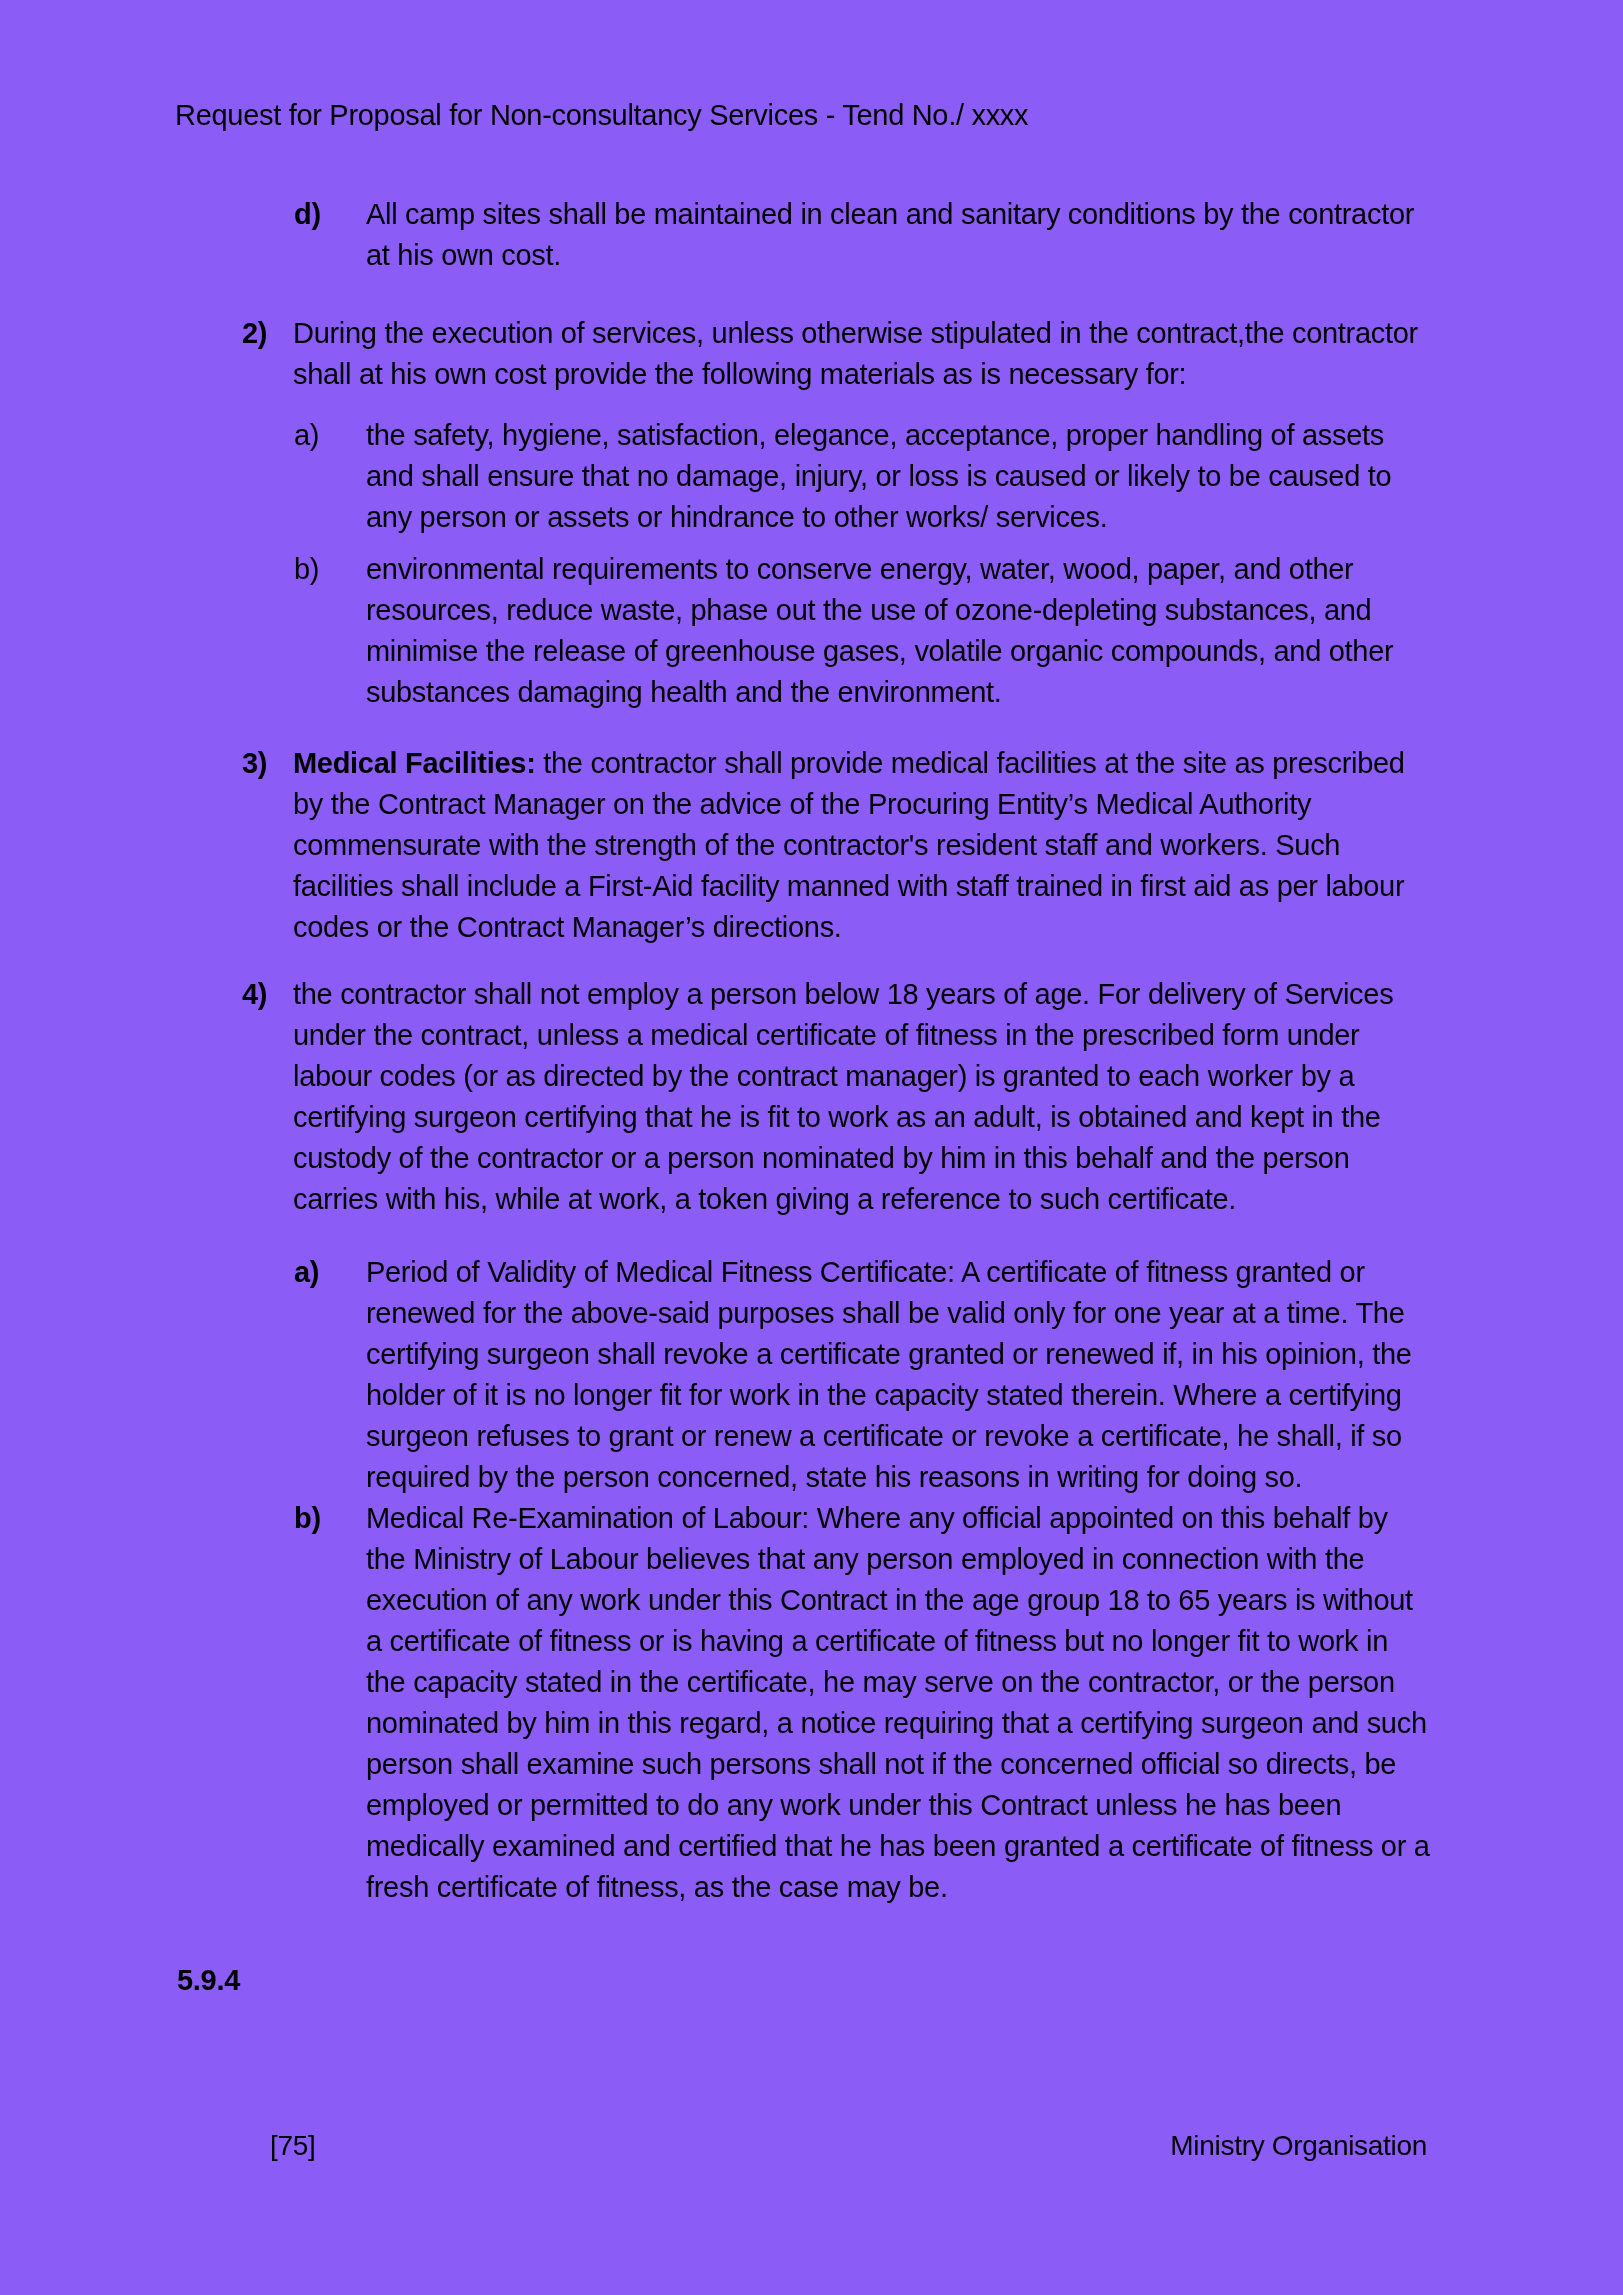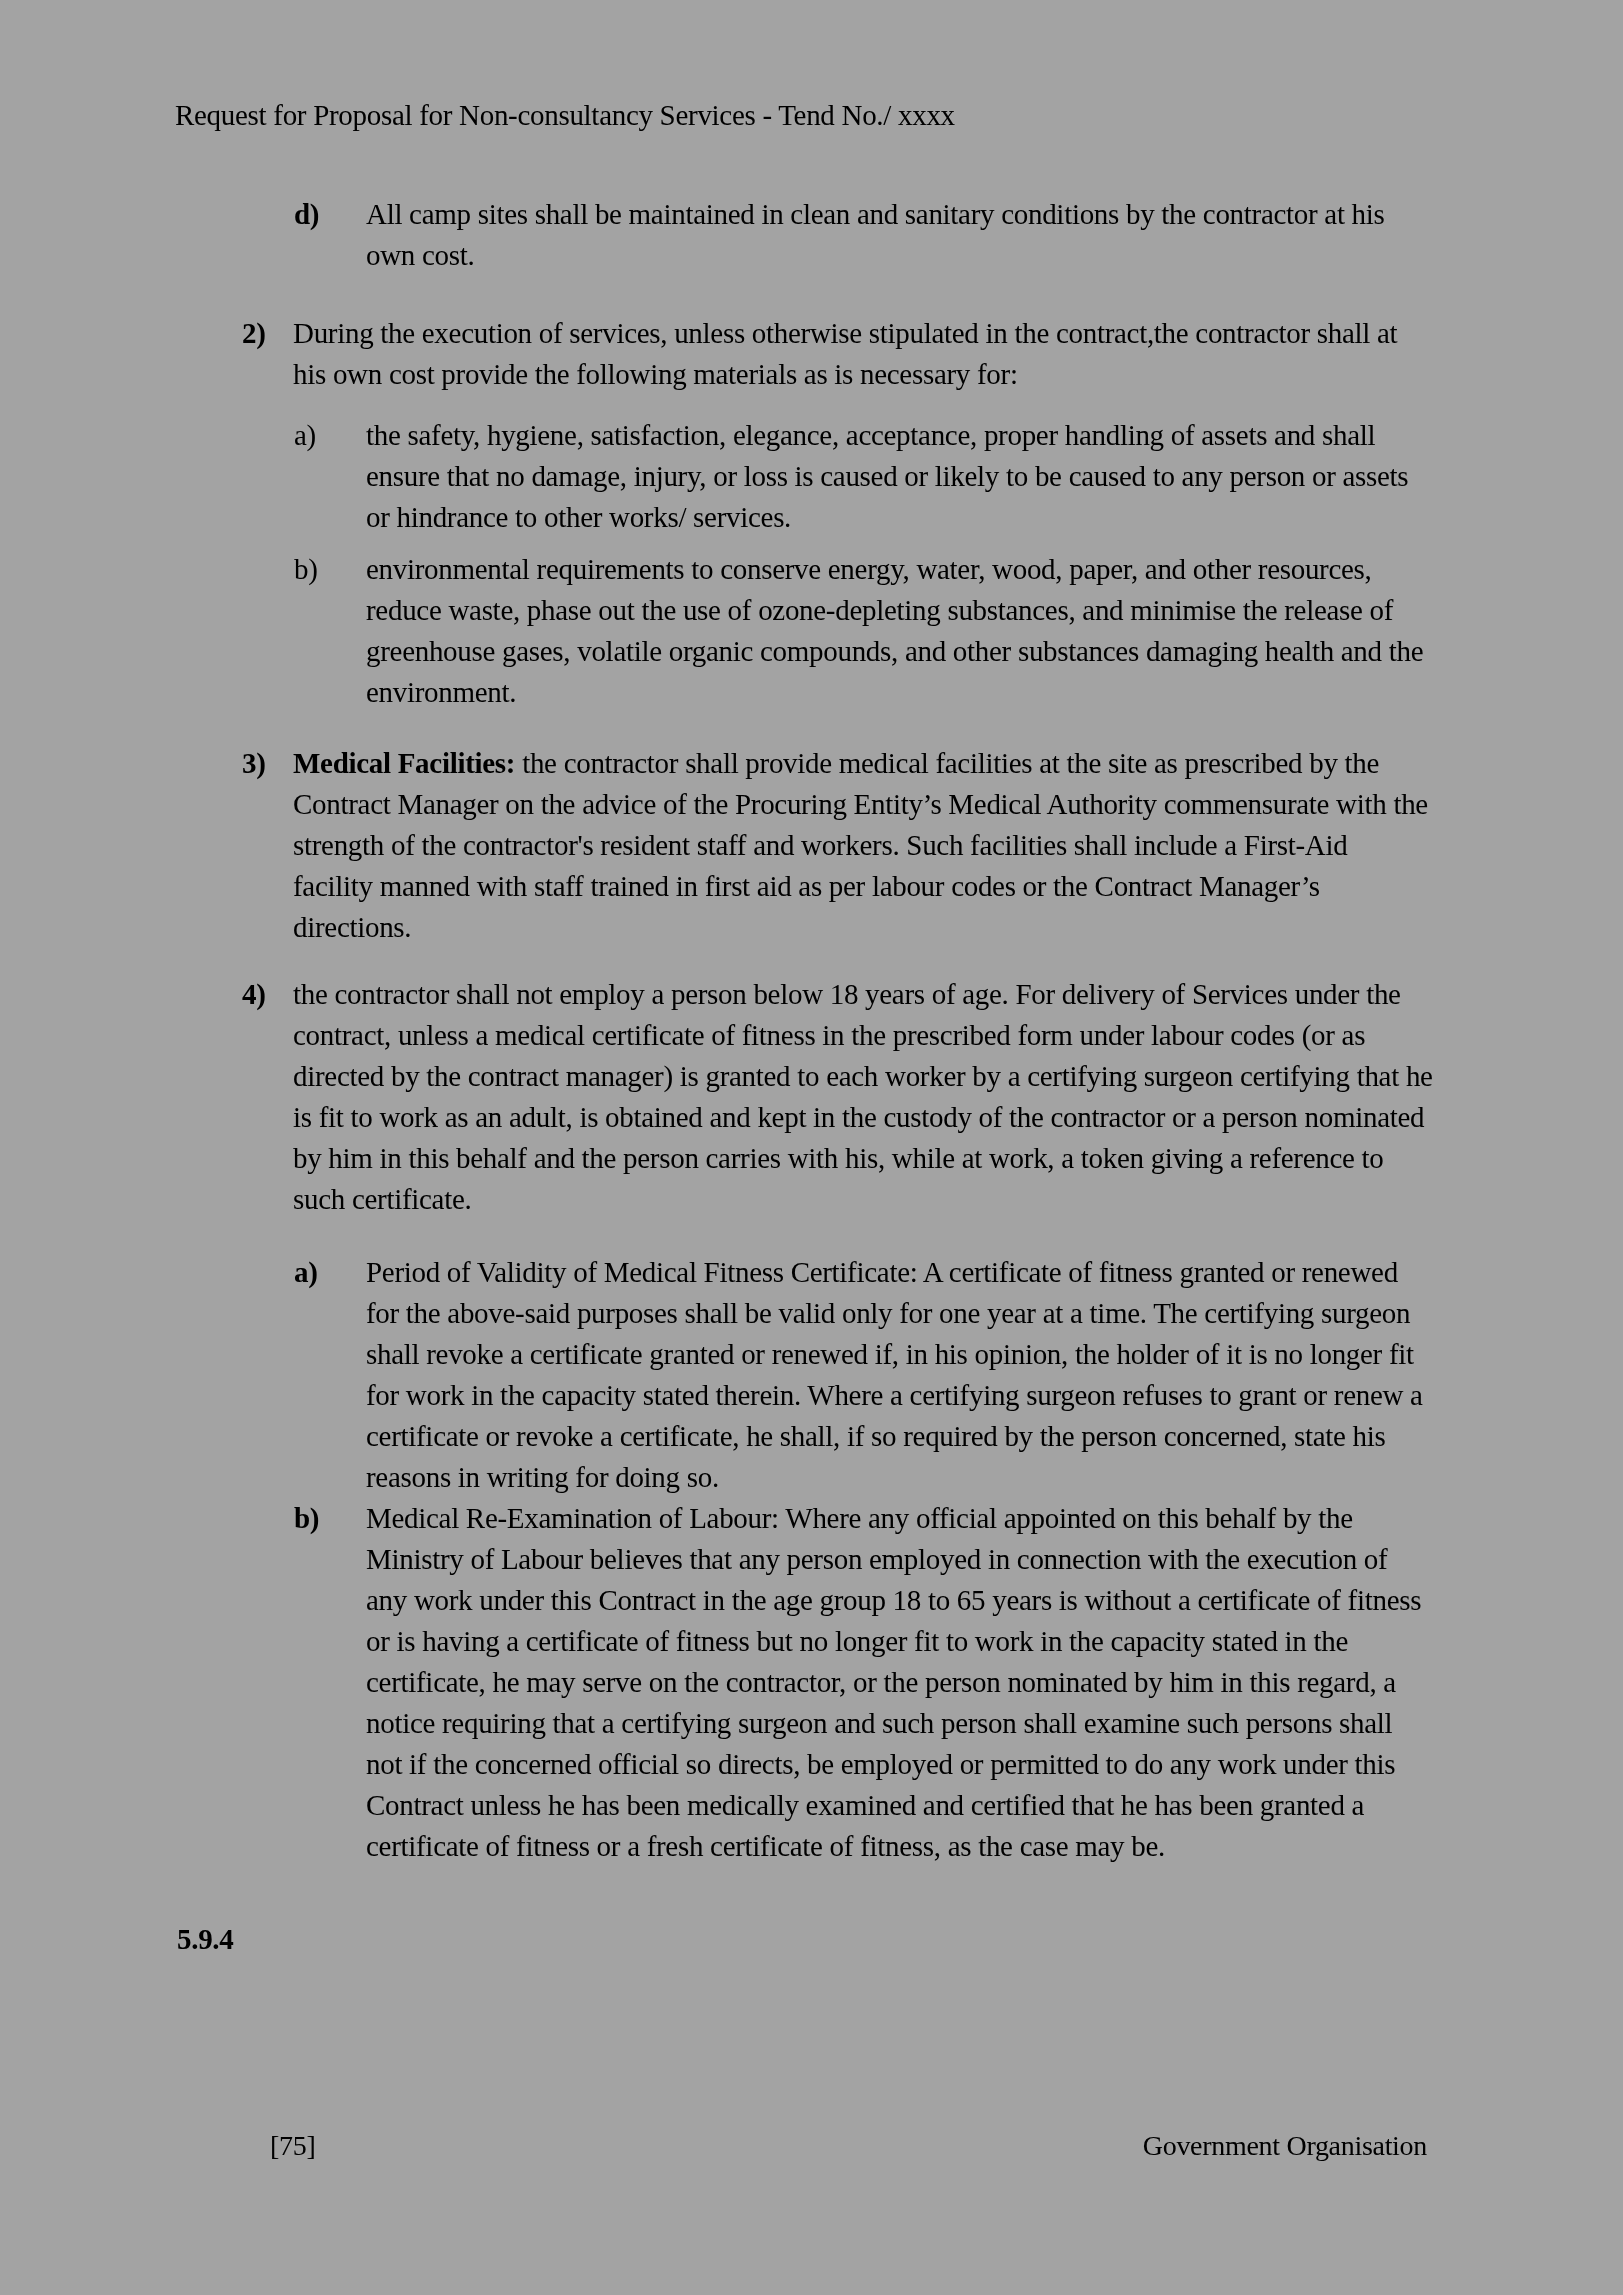--- a/index.html
+++ b/index.html
@@ -1,23 +1,23 @@
 <!DOCTYPE html>
 <html style="font-size:10.5px"><head>
 <meta charset="utf-8">
 <style>
   * { margin: 0; padding: 0; box-sizing: border-box; }
   html, body { background: #ffffff; }
   .page {
     position: relative;
     width: 1623px;
     height: 2295px;
-    background: #a3a3a3;
+    background: #8b5cf6;
     color: #000000;
-    font-family: Liberation Serif, serif;
+    font-family: Liberation Sans, sans-serif;
     font-size: 29px;
     line-height: 41px;
     letter-spacing: -0.3px;
     overflow: hidden;
   }
   .header {
     position: absolute;
     top: 95px;
     left: 175px;
     right: 194px;
@@ -113,17 +113,17 @@
     </div>
 
     <div class="section mt-80 bold">
       <span class="num">5.9.4</span>
     </div>
 
   </div>
 
   <div class="footer">
     <span>[75]</span>
-    <span>Government Organisation</span>
+    <span>Ministry Organisation</span>
   </div>
 
 </div>
 
 
 </body></html>

